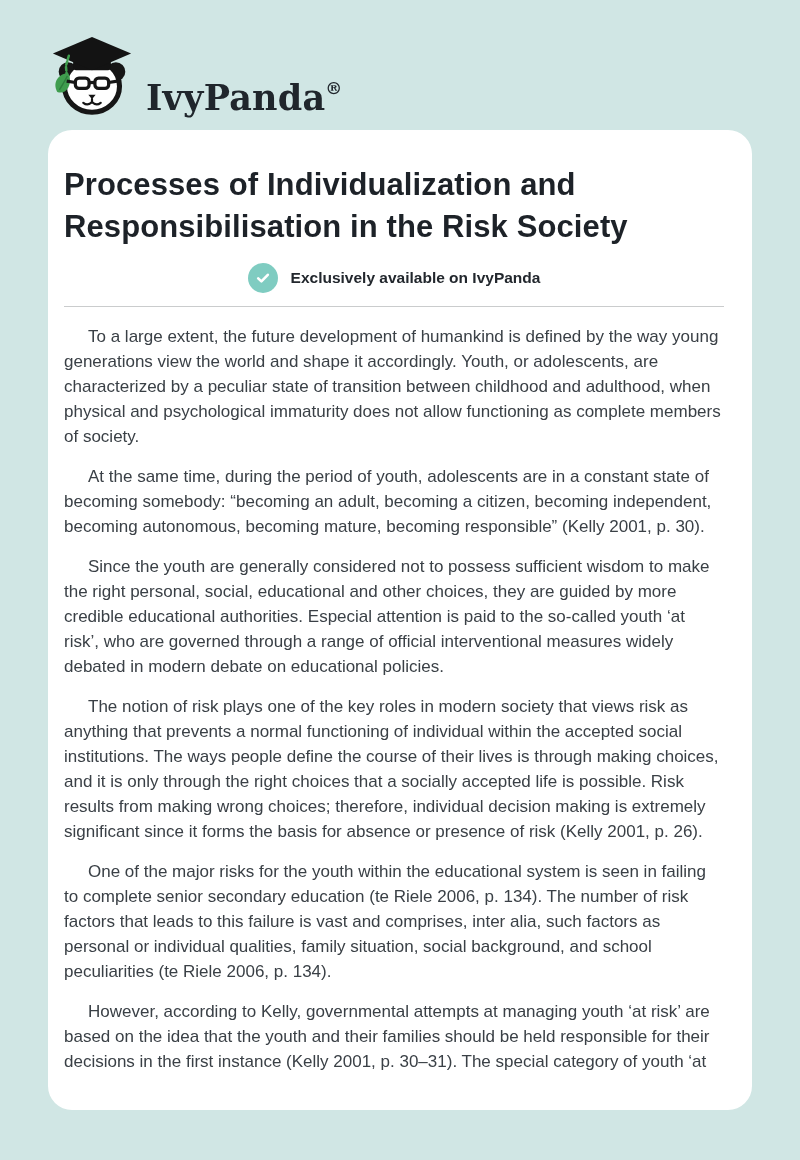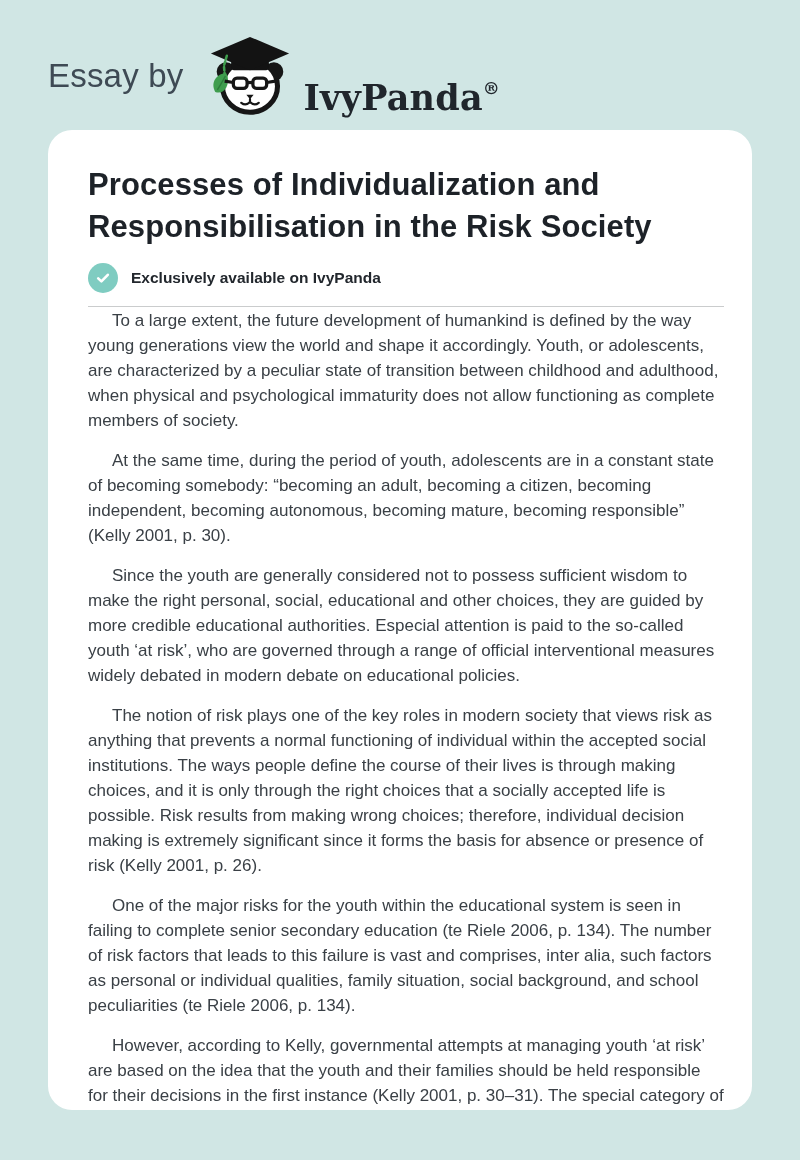--- a/index.html
+++ b/index.html
@@ -47,36 +47,37 @@
     vertical-align: 16px;
   }
 
   
   .card {
     margin: 8px 48px 0 48px;
     width: 704px;
     height: 980px;
     background: #ffffff;
     border-radius: 24px;
-    padding: 34px 28px 40px 40px;
+    padding: 34px 28px 40px 16px;
     overflow: hidden;
   }
   .title {
     font-size: 31px;
     line-height: 42px;
     font-weight: 700;
     color: #1d2228;
     letter-spacing: 0.1px;
     margin-bottom: 15px;
   }
   .badge-row {
     display: flex;
     align-items: center;
     height: 30px;
     margin-bottom: 13px;
+    justify-content: center;
   }
   .badge-check {
     width: 30px;
     height: 30px;
     border-radius: 50%;
     background: #7fccc1;
     display: flex;
     align-items: center;
     justify-content: center;
     flex: 0 0 auto;
@@ -94,27 +95,26 @@
     height: 0;
   }
   .essay-body p {
     font-size: 17px;
     line-height: 25px;
     color: #3a4046;
     text-indent: 24px;
     margin-top: 15px;
     text-align: left;
   }
-  .essay-body p:first-child { margin-top: 1px; }
+  .essay-body p:first-child { margin-top: 17px; }
 </style>
 </head>
 <body>
 
 <div class="header">
-  <span class="essay-by">Essay by</span>
 
   <div class="brand">
     <span>
       <svg width="88" height="84" viewBox="0 0 120 116" aria-hidden="true">
 
         <circle cx="27" cy="52" r="13" fill="#161616"></circle>
         <circle cx="93" cy="52" r="13" fill="#161616"></circle>
 
         <ellipse cx="60" cy="72" rx="38" ry="36" fill="#ffffff" stroke="#161616" stroke-width="7"></ellipse>
 

